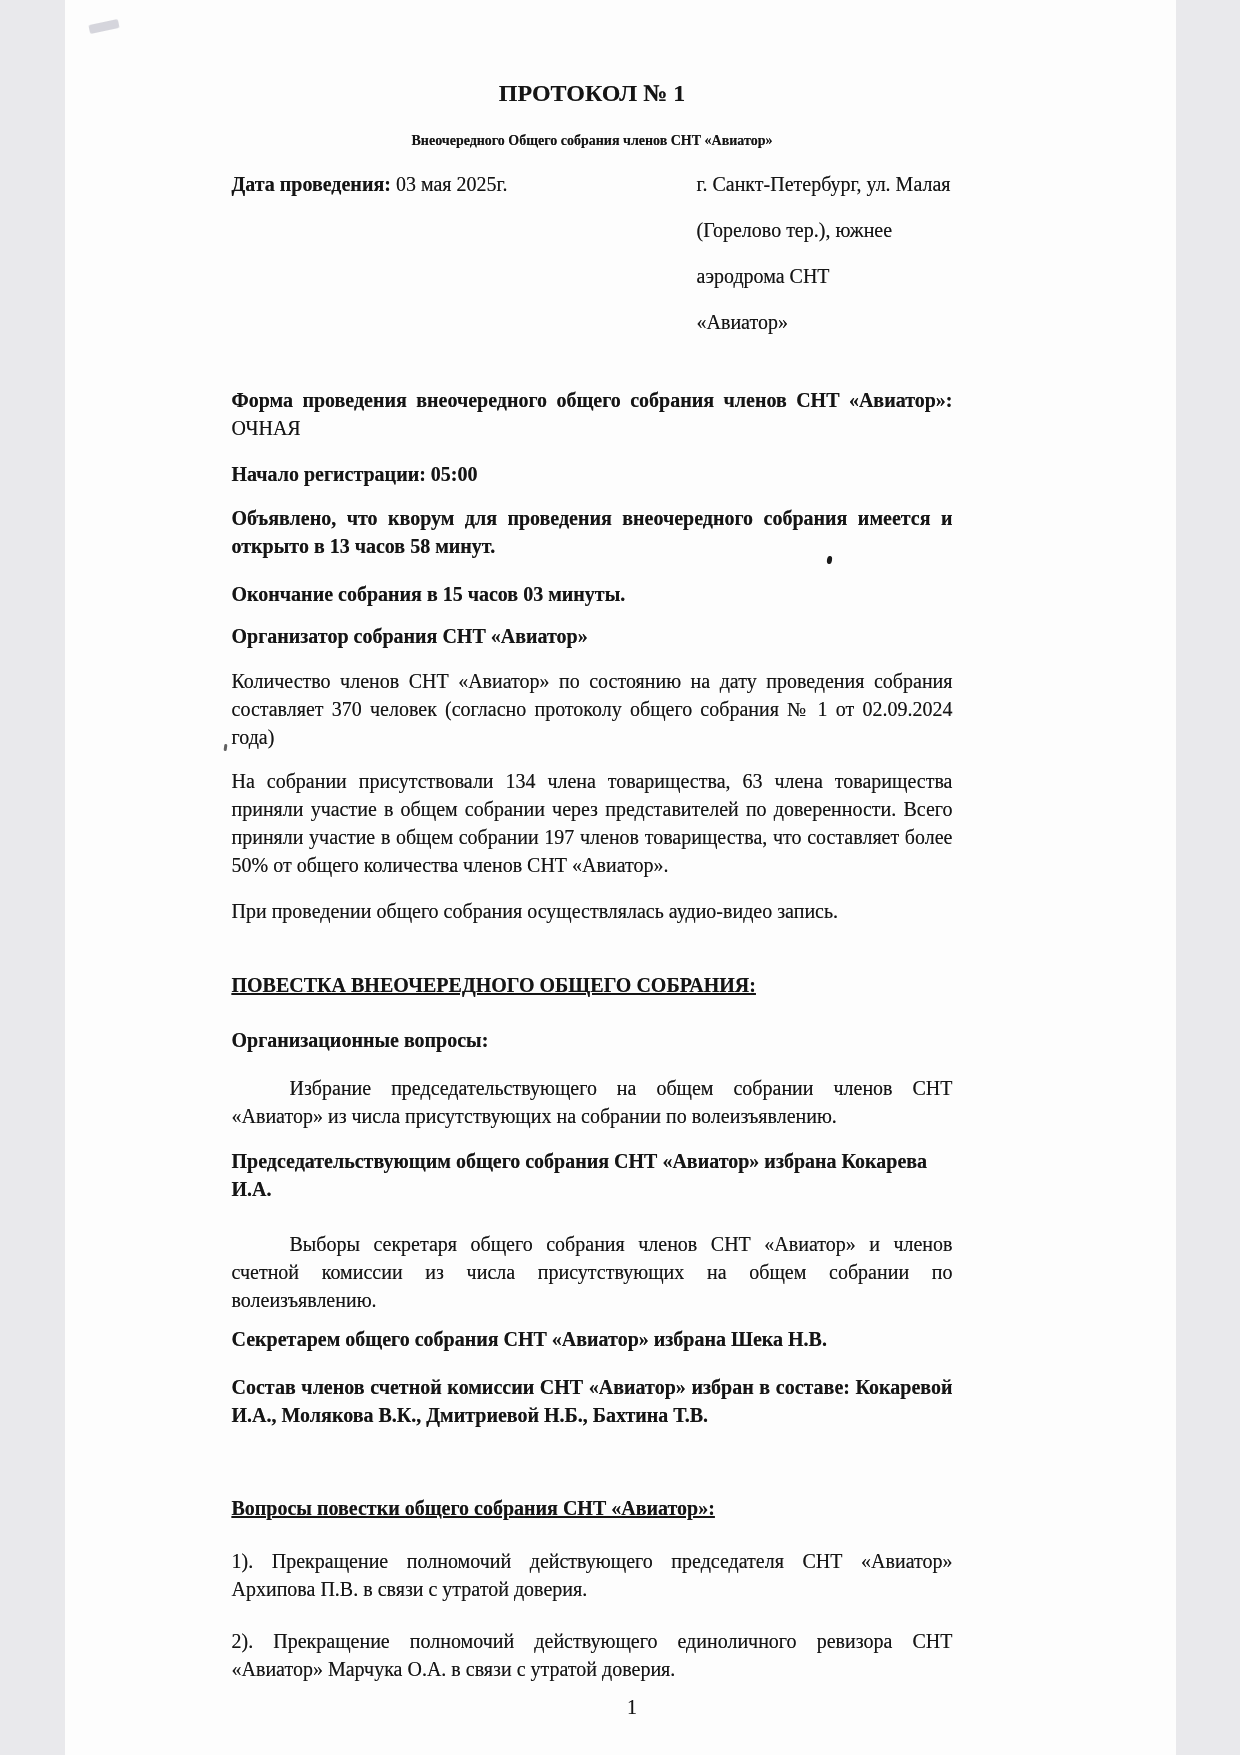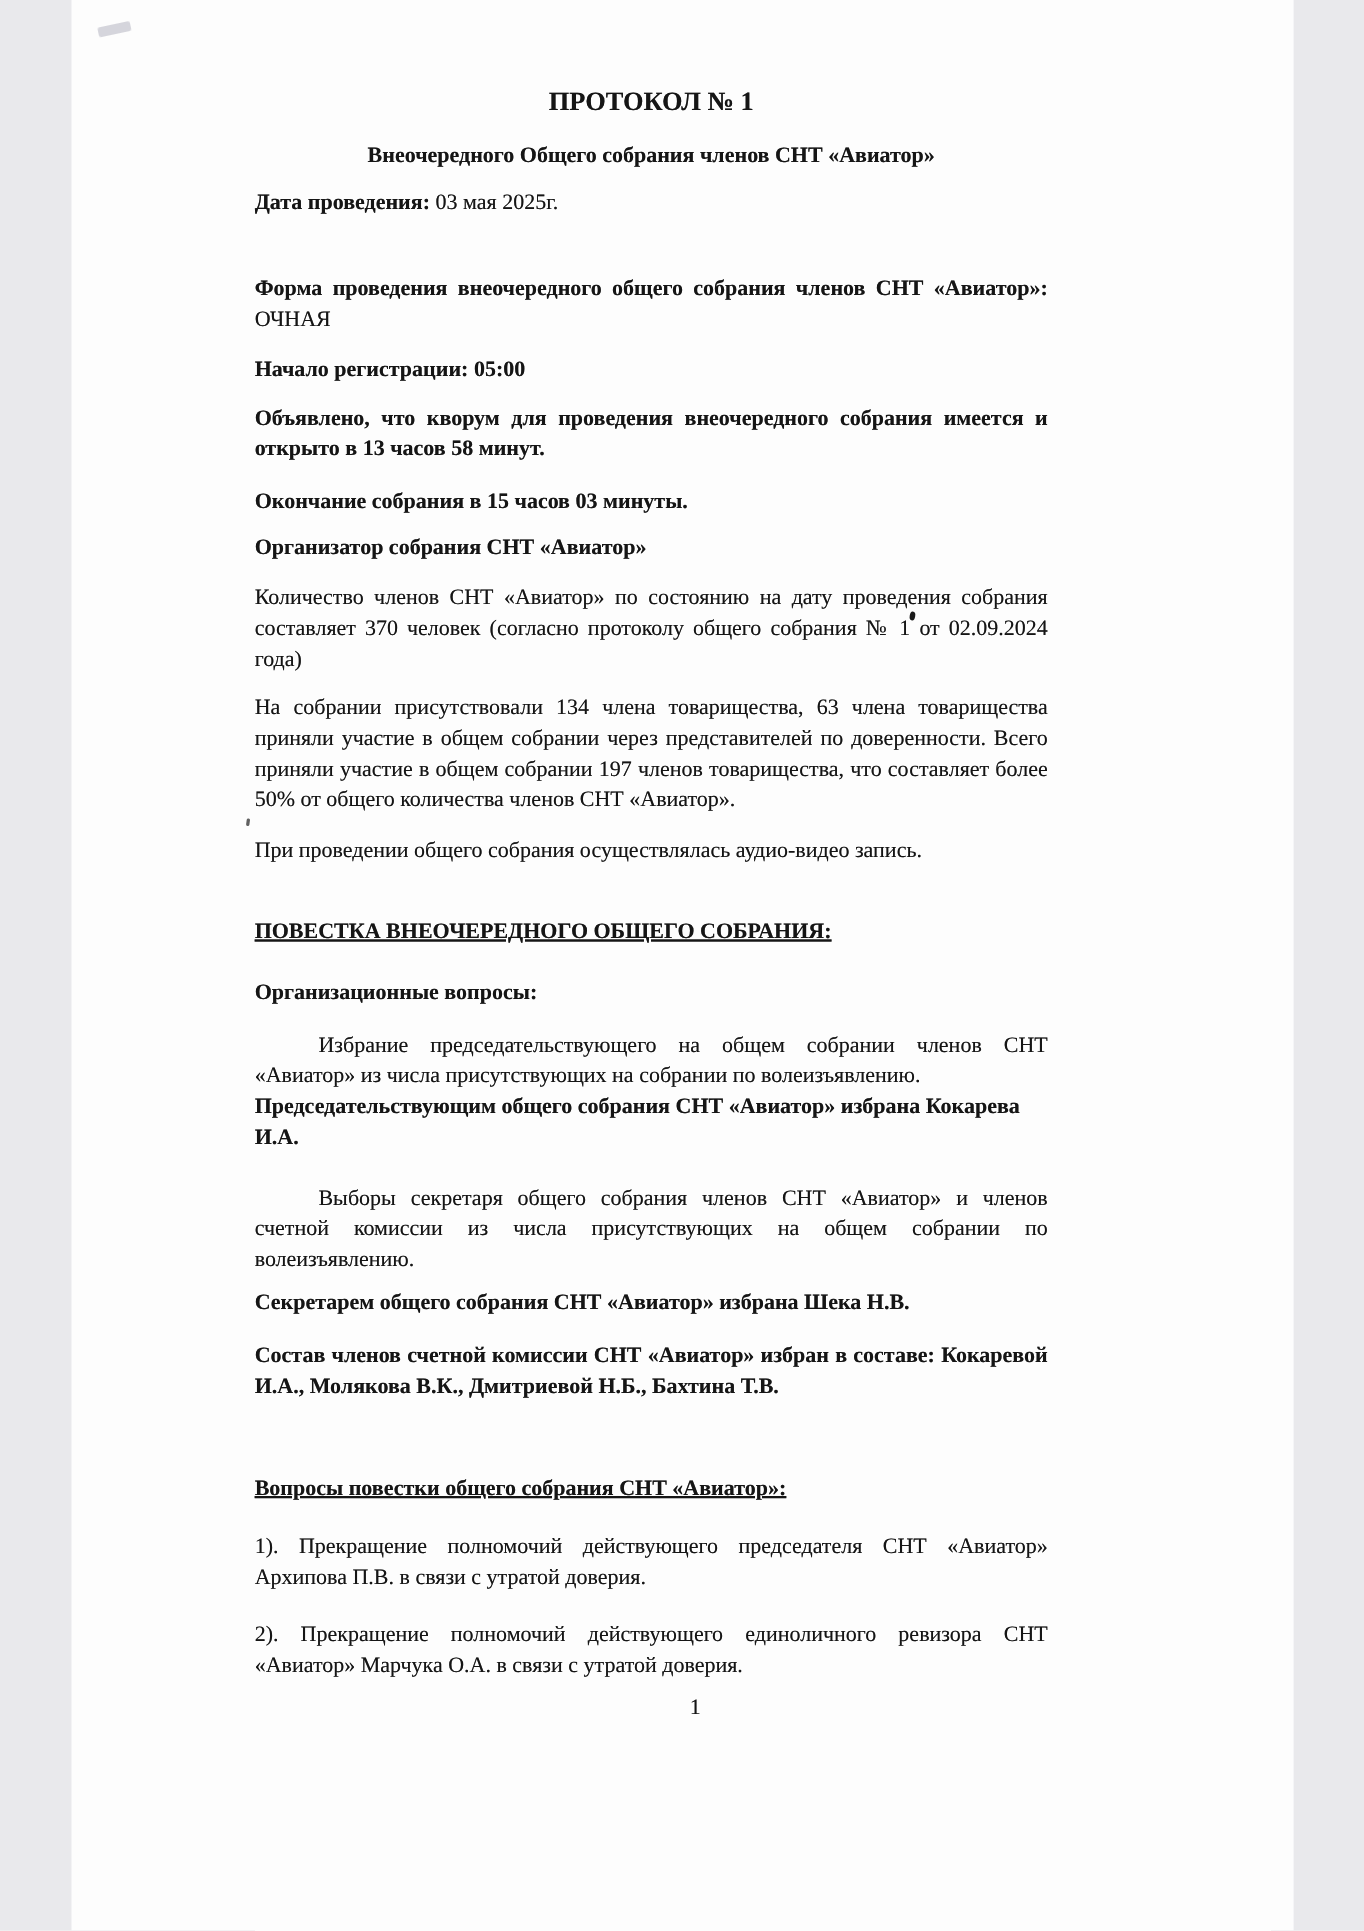--- a/index.html
+++ b/index.html
@@ -15,21 +15,21 @@
     overflow:hidden;
     text-shadow:0 0 .5px rgba(15,15,15,.55);
   }
   .page *{box-sizing:border-box;}
   p{margin:0;}
   .b{font-weight:bold;}
   .j{text-align:justify;}
   .ind{text-indent:58px;}
   .ctr{text-align:left;text-decoration:underline;}
   .title{font-size:24px;line-height:32px;font-weight:bold;text-align:center;margin:0;}
-  .subtitle{font-size:20px;line-height:28px;font-weight:bold;text-align:center;margin:18px 0 0;}
+  .subtitle{font-size:14px;line-height:28px;font-weight:bold;text-align:center;margin:18px 0 0;}
   .meta{display:flex;margin-top:6px;line-height:46px;}
   .meta-left{flex:0 0 465px;}
   .meta-right{flex:1;}
   
   .corner-mark{position:absolute;left:24px;top:22px;width:30px;height:9px;background:#9b9bab;
     opacity:.4;transform:rotate(-12deg);border-radius:2px;filter:blur(.6px);}
   .streak{position:absolute;background:#232327;border-radius:2px;opacity:.92;}
   .streak-a{left:1228px;top:486px;width:9px;height:88px;transform:rotate(1.5deg);}
   .streak-b{left:1224px;top:968px;width:11px;height:64px;transform:rotate(14deg);}
   .streak-c{left:1228px;top:1146px;width:8px;height:50px;transform:rotate(4deg);}
@@ -51,20 +51,25 @@
 <div class="page">
 
   <p class="title">ПРОТОКОЛ № 1</p>
 
   <p class="subtitle">Внеочередного Общего собрания членов СНТ «Авиатор»</p>
 
   <div class="meta">
     <div class="meta-left">
       <span class="b">Дата проведения:</span><span> 03 мая 2025г.</span>
     </div>
+    <div class="meta-right">
+      <div>г. Санкт-Петербург, ул. Малая</div>
+      <div>(Горелово тер.), южнее аэродрома СНТ</div>
+      <div>«Авиатор»</div>
+    </div>
   </div>
 
   <p class="j" style="margin-top:41px">
     <span class="b">Форма проведения внеочередного общего собрания членов СНТ «Авиатор»:</span><span> ОЧНАЯ</span>
   </p>
 
   <p class="b" style="margin-top:18px">Начало регистрации: 05:00</p>
 
 
   <p class="b j" style="margin-top:16px">Объявлено, что кворум для проведения внеочередного собрания имеется и открыто в 13 часов 58 минут.</p>
@@ -79,21 +84,21 @@
 
 
   <p style="margin-top:18px">При проведении общего собрания осуществлялась аудио-видео запись.</p>
 
   <p class="b ctr" style="margin-top:46px">ПОВЕСТКА ВНЕОЧЕРЕДНОГО ОБЩЕГО СОБРАНИЯ:</p>
 
   <p class="b" style="margin-top:27px">Организационные вопросы:</p>
 
   <p class="j ind" style="margin-top:20px">Избрание председательствующего на общем собрании членов СНТ «Авиатор» из числа присутствующих на собрании по волеизъявлению.</p>
 
-  <p class="b" style="">Председательствующим общего собрания СНТ «Авиатор» избрана Кокарева И.А.</p>
+  <p class="b" style="margin-top:17px">Председательствующим общего собрания СНТ «Авиатор» избрана Кокарева И.А.</p>
 
   <p class="j ind" style="margin-top:27px">Выборы секретаря общего собрания членов СНТ «Авиатор» и членов счетной комиссии из числа присутствующих на общем собрании по волеизъявлению.</p>
 
   <p class="b" style="margin-top:11px">Секретарем общего собрания СНТ «Авиатор» избрана Шека Н.В.</p>
 
   <p class="b j" style="margin-top:20px">Состав членов счетной комиссии СНТ «Авиатор» избран в составе: Кокаревой И.А., Молякова В.К., Дмитриевой Н.Б., Бахтина Т.В.</p>
 
   <p class="b ctr" style="margin-top:65px">Вопросы повестки общего собрания СНТ «Авиатор»:</p>
 
   <p class="j" style="margin-top:25px">1). Прекращение полномочий действующего председателя СНТ «Авиатор» Архипова П.В. в связи с утратой доверия.</p>

